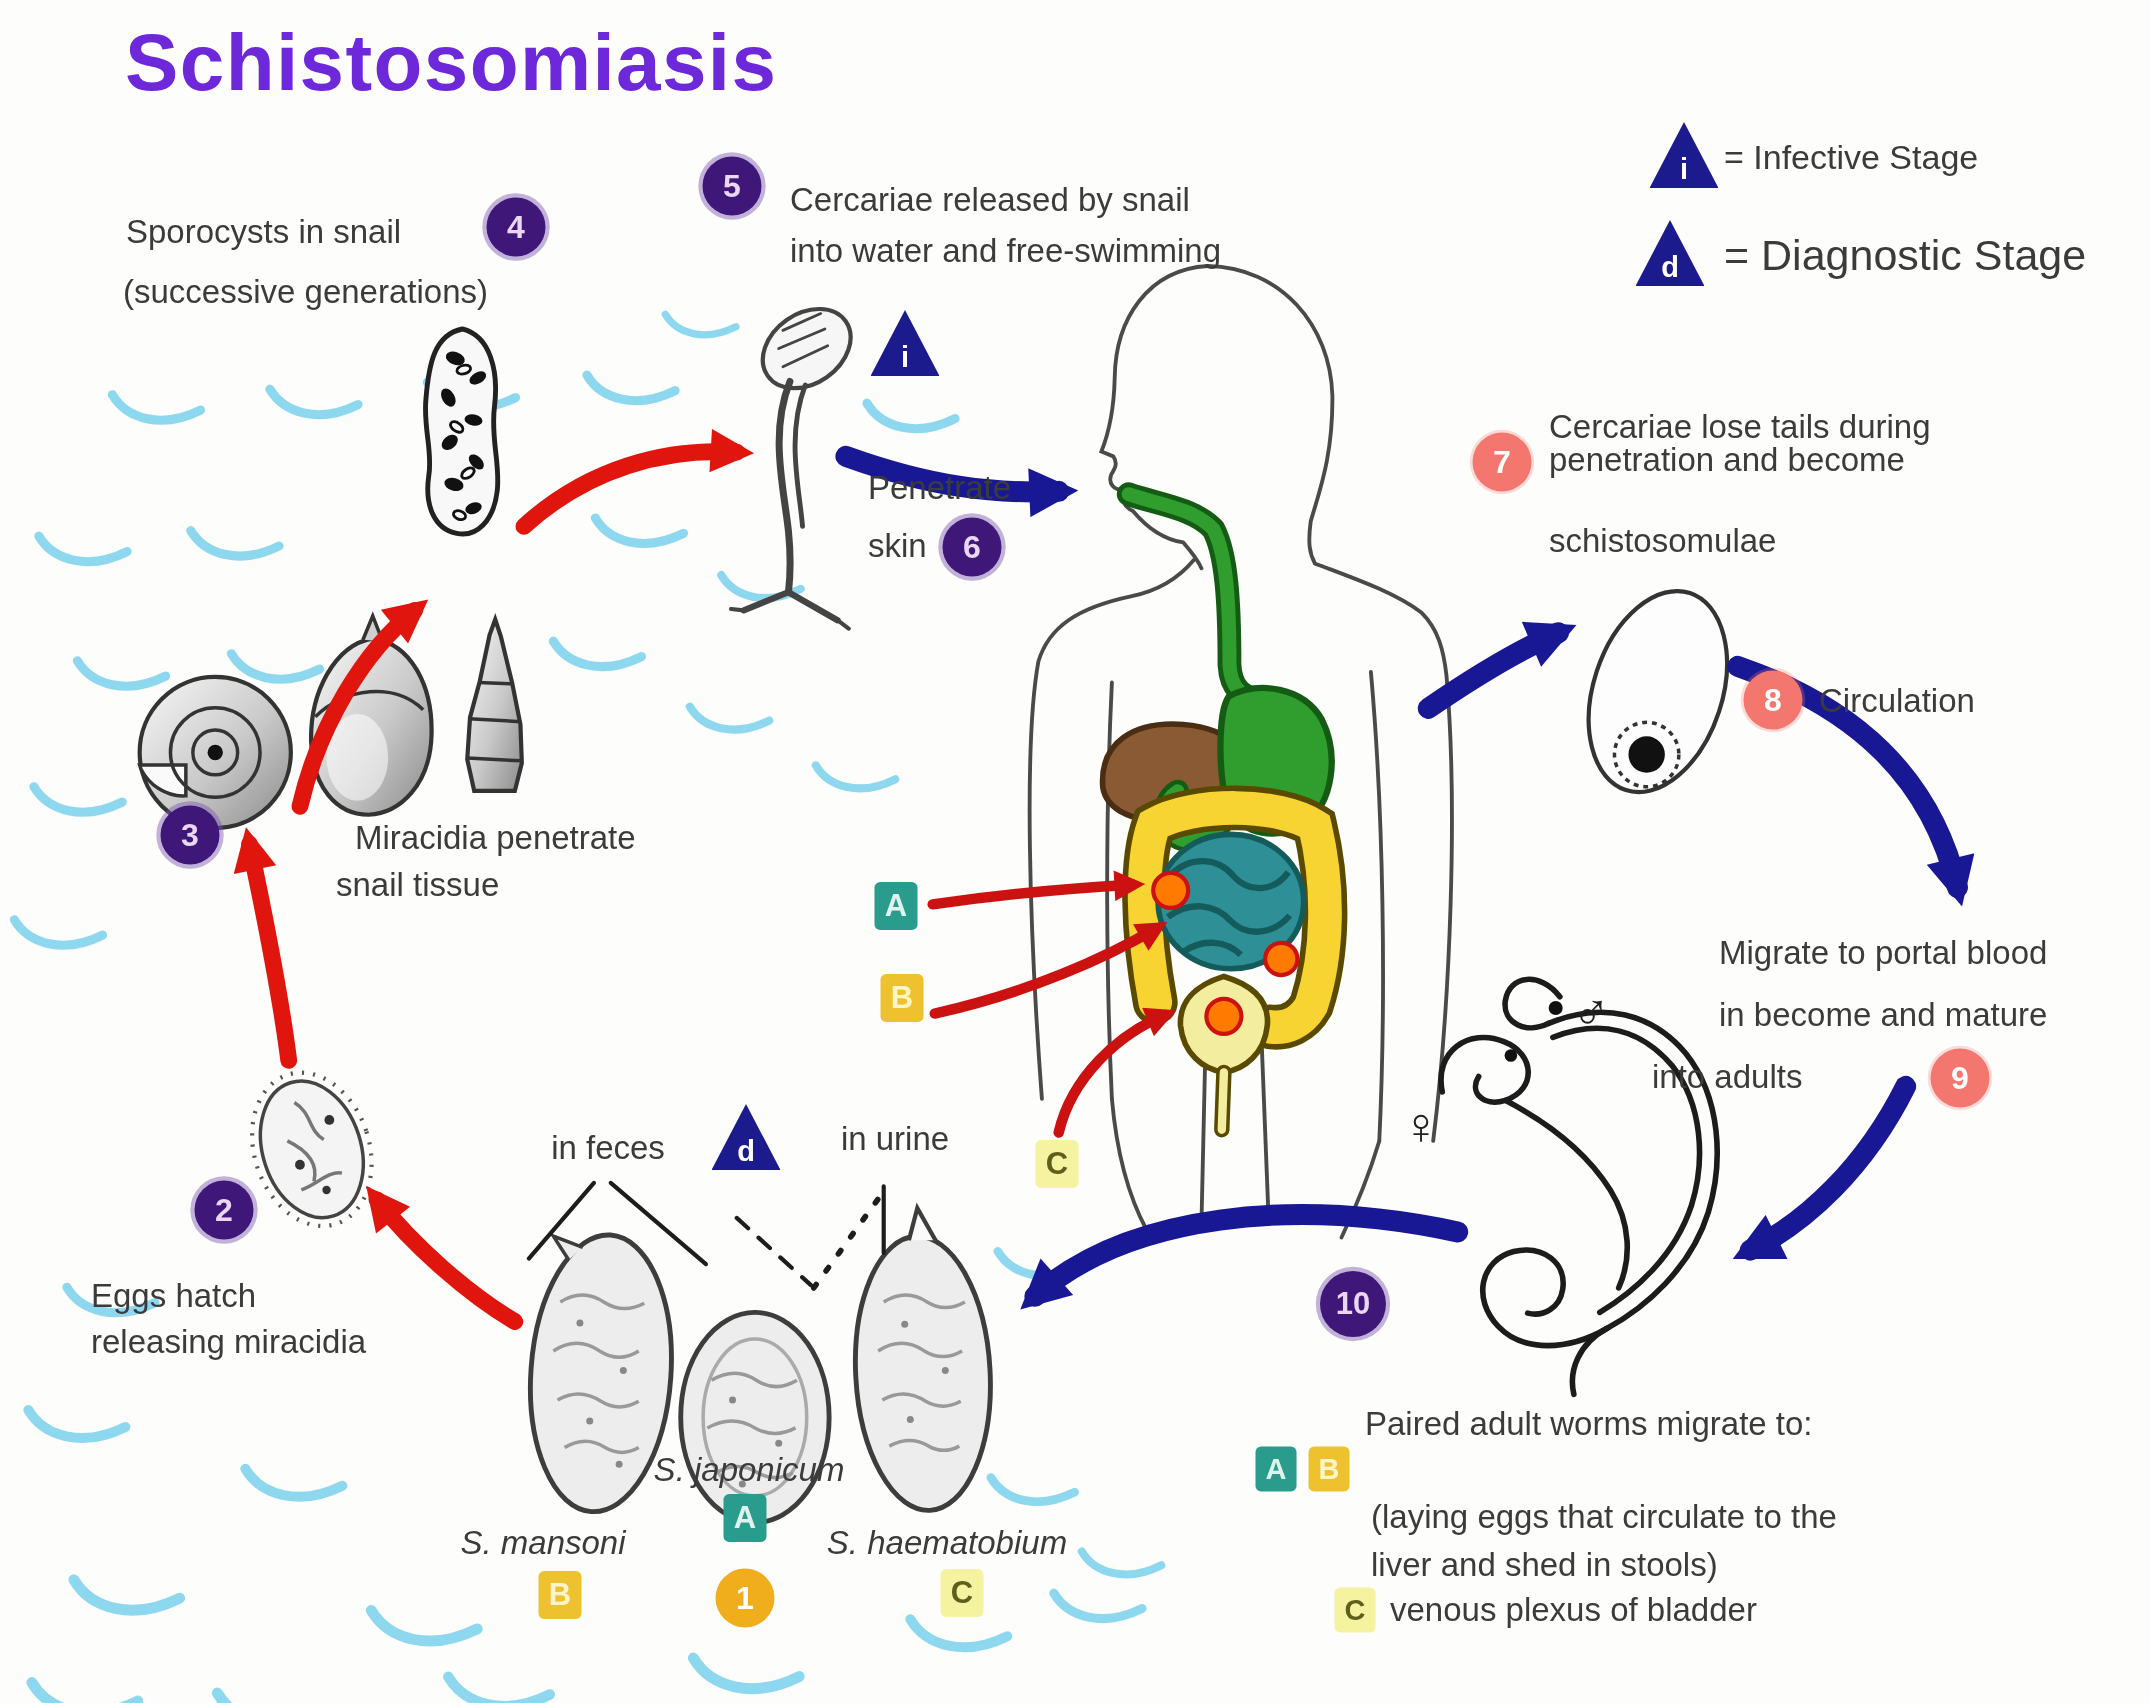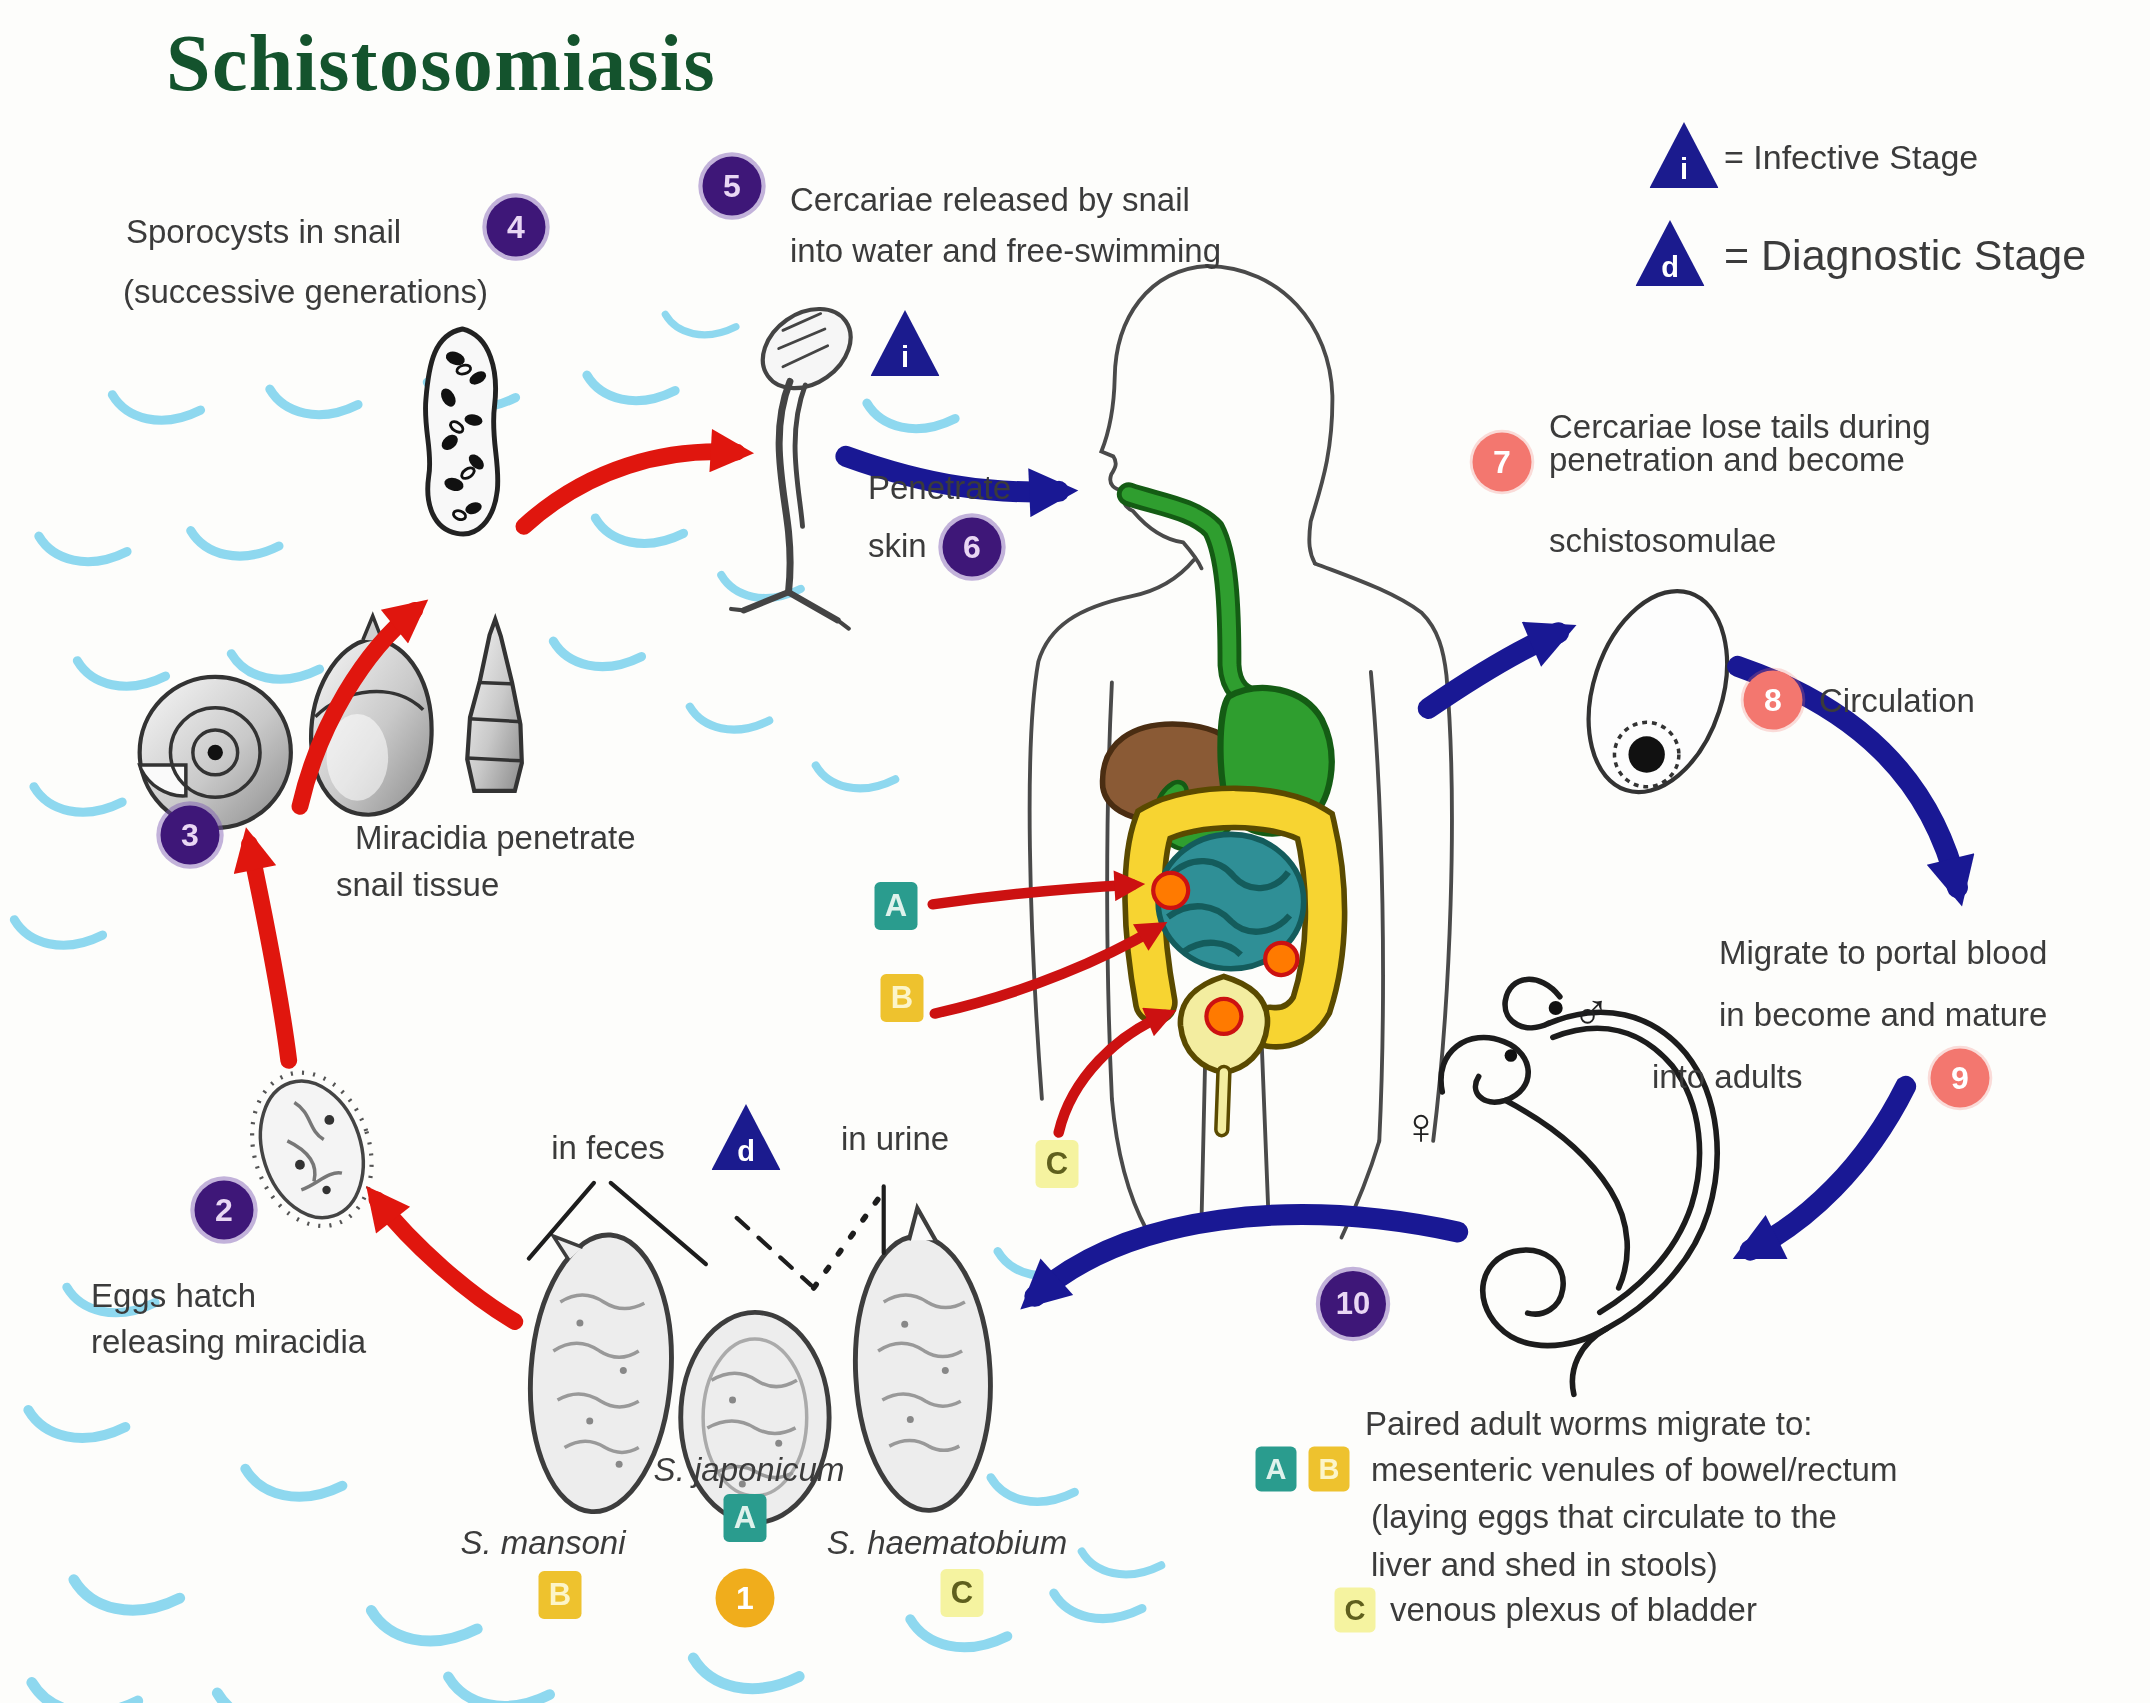--- a/index.html
+++ b/index.html
@@ -3,21 +3,21 @@
 <meta charset="utf-8">
 <style>
   html,body{margin:0;padding:0;background:#fff;}
   #canvas{position:relative;width:2151px;height:1703px;background:#fdfdfb;overflow:hidden;
           font-family:"Liberation Sans",sans-serif;color:#3b3b3b;}
   #art{position:absolute;left:0;top:0;}
   .lbl{position:absolute;font-size:33px;line-height:1;white-space:nowrap;transform:translateY(-50%);color:#3b3b3b;}
   .lbl.c{transform:translate(-50%,-50%);}
   .it{font-style:italic;}
   .title{position:absolute;left:125px;top:63px;transform:translateY(-50%);
-         font-family:Liberation Serif, serif;font-weight:600;font-size:80px;color:#14532d;letter-spacing:1.4px;margin-left:41px;}
+         font-family:Liberation Sans, sans-serif;font-weight:600;font-size:80px;color:#6d28d9;letter-spacing:1.4px;}
   .b{position:absolute;display:flex;align-items:center;justify-content:center;font-weight:bold;
      transform:translate(-50%,-50%);box-sizing:border-box;}
   .bc{width:59px;height:59px;border-radius:50%;font-size:32px;}
   .bc.big{width:66px;height:66px;font-size:31px;}
   .purple{background:#3e1778;color:#e9d7f4;box-shadow:0 0 0 4.2px rgba(122,87,177,.45);}
   .pink{background:#f3776f;color:#fff;box-shadow:0 0 0 2.8px rgba(243,119,111,.25);}
   .orange{background:#f0ad1c;color:#fff;}
   .sq{width:43px;height:48px;border-radius:5.6px;font-size:31px;}
   .sq.small{width:41px;height:45px;font-size:29px;}
   .teal{background:#2a9c8e;color:#dff2ec;}
@@ -310,21 +310,20 @@
 
   <div class="lbl" style="left:1819px;top:700px;">Circulation</div>
 
   <div class="lbl" style="left:1719px;top:952px;">Migrate to portal blood</div>
   <div class="lbl" style="left:1719px;top:1014px;">in become and mature</div>
   <div class="lbl" style="left:1632px;top:1076px;margin-left:20px;">into adults</div>
 
   <div class="lbl" style="left:1365px;top:1423px;">Paired adult worms migrate to:</div>
   <div class="b sq small teal" style="left:1276px;top:1469px;">A</div>
   <div class="b sq small amber" style="left:1329px;top:1469px;">B</div>
-  <div class="lbl" style="left:1371px;top:1469px;">mesenteric venules of bowel/rectum</div>
   <div class="lbl" style="left:1371px;top:1516px;">(laying eggs that circulate to the</div>
   <div class="lbl" style="left:1371px;top:1564px;text-align:center;">liver and shed in stools)</div>
   <div class="b sq small pale" style="left:1355px;top:1610px;">C</div>
   <div class="lbl" style="left:1390px;top:1609px;">venous plexus of bladder</div>
 
   <div class="lbl c" style="left:608px;top:1147px;">in feces</div>
   <div class="tri" style="left:746px;top:1137px;">
     <span>d</span>
     </div>
   <div class="lbl c" style="left:895px;top:1138px;">in urine</div>

